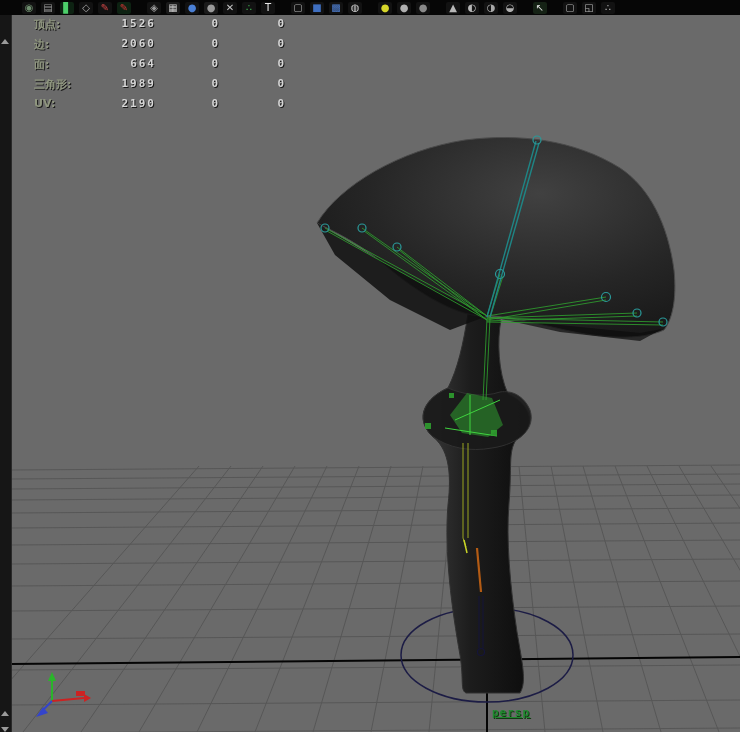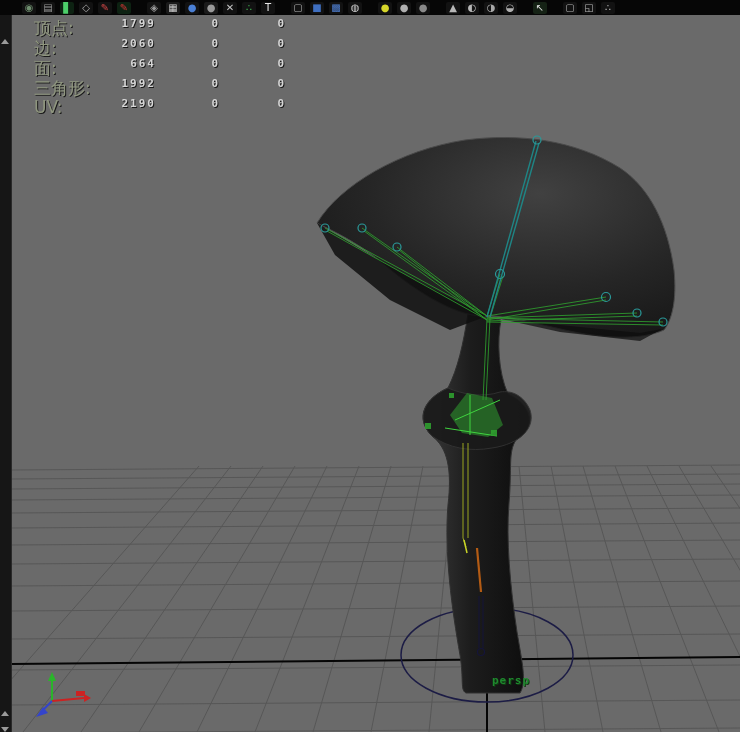--- a/index.html
+++ b/index.html
@@ -15,33 +15,33 @@
   
   .left-strip{position:absolute;left:0;top:15px;width:11px;height:717px;background:#161616;
               border-right:1px solid #2a2a2a;z-index:20;}
   .strip-arrow{position:absolute;left:1px;width:0;height:0;border-left:4px solid transparent;
                border-right:4px solid transparent;}
   .strip-arrow.up{border-bottom:5px solid #9a9a9a;}
   .strip-arrow.down{border-top:5px solid #9a9a9a;}
   
   .hud{position:absolute;left:30px;top:14px;z-index:25;}
   .hud-row{position:relative;height:20px;width:270px;}
-  .hud-label{position:absolute;left:4px;top:3px;font-size:17px;font-weight:normal;
+  .hud-label{position:absolute;left:4px;top:3px;font-size:11px;font-weight:bold;
              text-shadow:1px 1px 0 #1a1a1a;white-space:nowrap;}
   .hud-val{position:absolute;top:3px;font-size:11px;font-weight:bold;text-align:right;
            font-family:"DejaVu Sans Mono",monospace;letter-spacing:2px;
            text-shadow:1px 1px 0 #1a1a1a;}
   .hud-val.v1{left:38px;width:88px;}
   .hud-val.v2{left:150px;width:40px;}
   .hud-val.v3{left:216px;width:40px;}
   
   svg.scene{position:absolute;left:0;top:0;z-index:5;}
-  .persp-label{position:absolute;left:492px;top:674px;z-index:15;font-size:11px;font-weight:bold;
+  .persp-label{position:absolute;left:492px;top:706px;z-index:15;font-size:11px;font-weight:bold;
                font-family:"DejaVu Sans Mono",monospace;letter-spacing:1px;
-               text-shadow:1px 1px 0 #123a12;cursor:default;}
+               text-shadow:1px 1px 0 #123a12;cursor:default;text-decoration:underline;}
 </style>
 </head>
 <body>
 
 <div class="stage">
 
   <div class="toolbar" id="toolbar">
       <div class="tb-group">
         <div class="tb-icon" style="color: rgb(111, 143, 111); background: rgb(18, 18, 18);">◉</div>
         <div class="tb-icon" style="color: rgb(154, 154, 154); background: rgb(18, 18, 18);">▤</div>
@@ -240,39 +240,39 @@
       <line x1="52" y1="701" x2="41" y2="712" stroke="#3344cc"></line>
       <polygon points="43,707 48,713 36,717" stroke="none" fill="#3344cc"></polygon>
     </g>
   </svg>
 
   <div class="persp-label" style="color: rgb(30, 138, 46);">persp</div>
 
   <div class="hud">
     <div class="hud-row">
       <span class="hud-label" style="color: rgb(143, 150, 127);">顶点:</span>
-      <span class="hud-val v1" style="color: rgb(214, 214, 214);">1799</span>
+      <span class="hud-val v1" style="color: rgb(214, 214, 214);">1526</span>
       <span class="hud-val v2" style="color: rgb(214, 214, 214);">0</span>
       <span class="hud-val v3" style="color: rgb(214, 214, 214);">0</span>
     </div>
     <div class="hud-row">
       <span class="hud-label" style="color: rgb(143, 150, 127);">边:</span>
       <span class="hud-val v1" style="color: rgb(214, 214, 214);">2060</span>
       <span class="hud-val v2" style="color: rgb(214, 214, 214);">0</span>
       <span class="hud-val v3" style="color: rgb(214, 214, 214);">0</span>
     </div>
     <div class="hud-row">
       <span class="hud-label" style="color: rgb(143, 150, 127);">面:</span>
       <span class="hud-val v1" style="color: rgb(214, 214, 214);">664</span>
       <span class="hud-val v2" style="color: rgb(214, 214, 214);">0</span>
       <span class="hud-val v3" style="color: rgb(214, 214, 214);">0</span>
     </div>
     <div class="hud-row">
       <span class="hud-label" style="color: rgb(143, 150, 127); text-align: center;">三角形:</span>
-      <span class="hud-val v1" style="color: rgb(214, 214, 214);">1992</span>
+      <span class="hud-val v1" style="color: rgb(214, 214, 214);">1989</span>
       <span class="hud-val v2" style="color: rgb(214, 214, 214);">0</span>
       <span class="hud-val v3" style="color: rgb(214, 214, 214);">0</span>
     </div>
     <div class="hud-row">
       <span class="hud-label" style="color: rgb(143, 150, 127);">UV:</span>
       <span class="hud-val v1" style="color: rgb(214, 214, 214);">2190</span>
       <span class="hud-val v2" style="color: rgb(214, 214, 214);">0</span>
       <span class="hud-val v3" style="color: rgb(214, 214, 214);">0</span>
     </div>
   </div>

